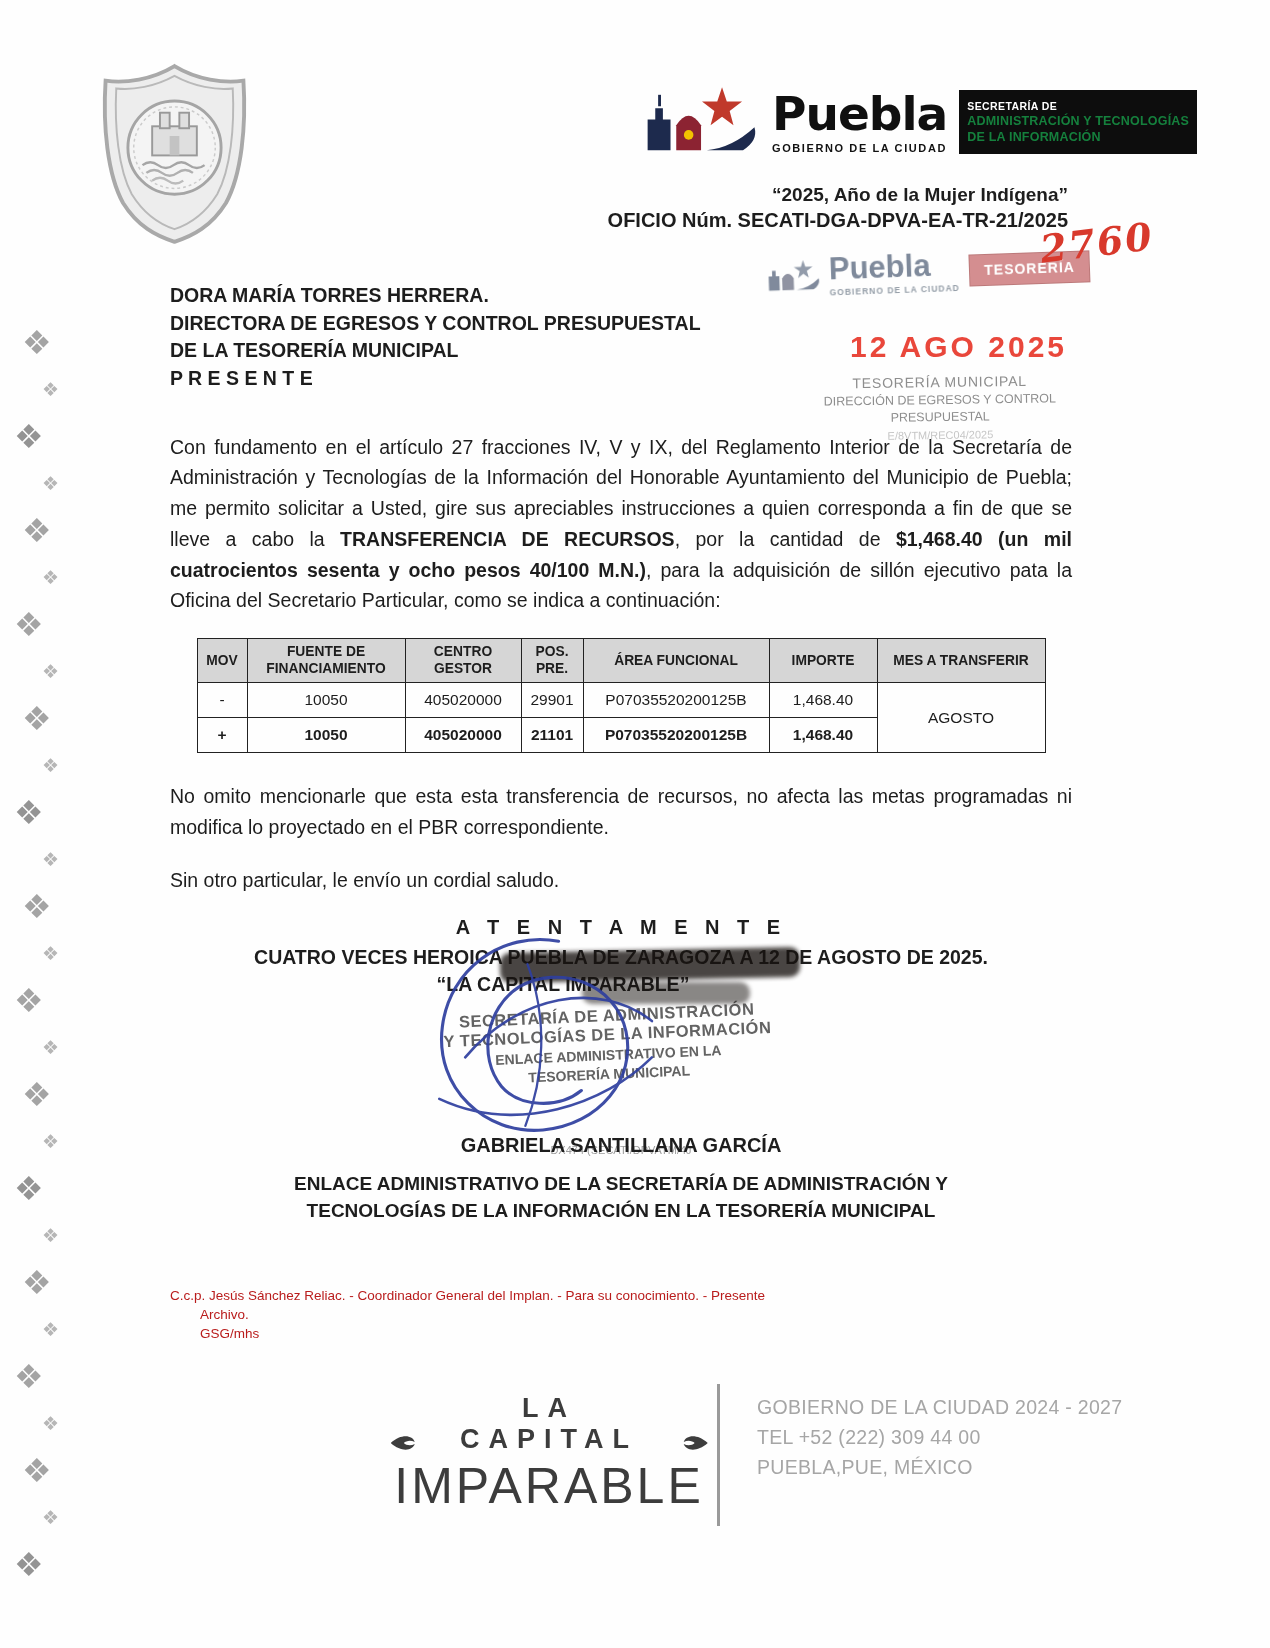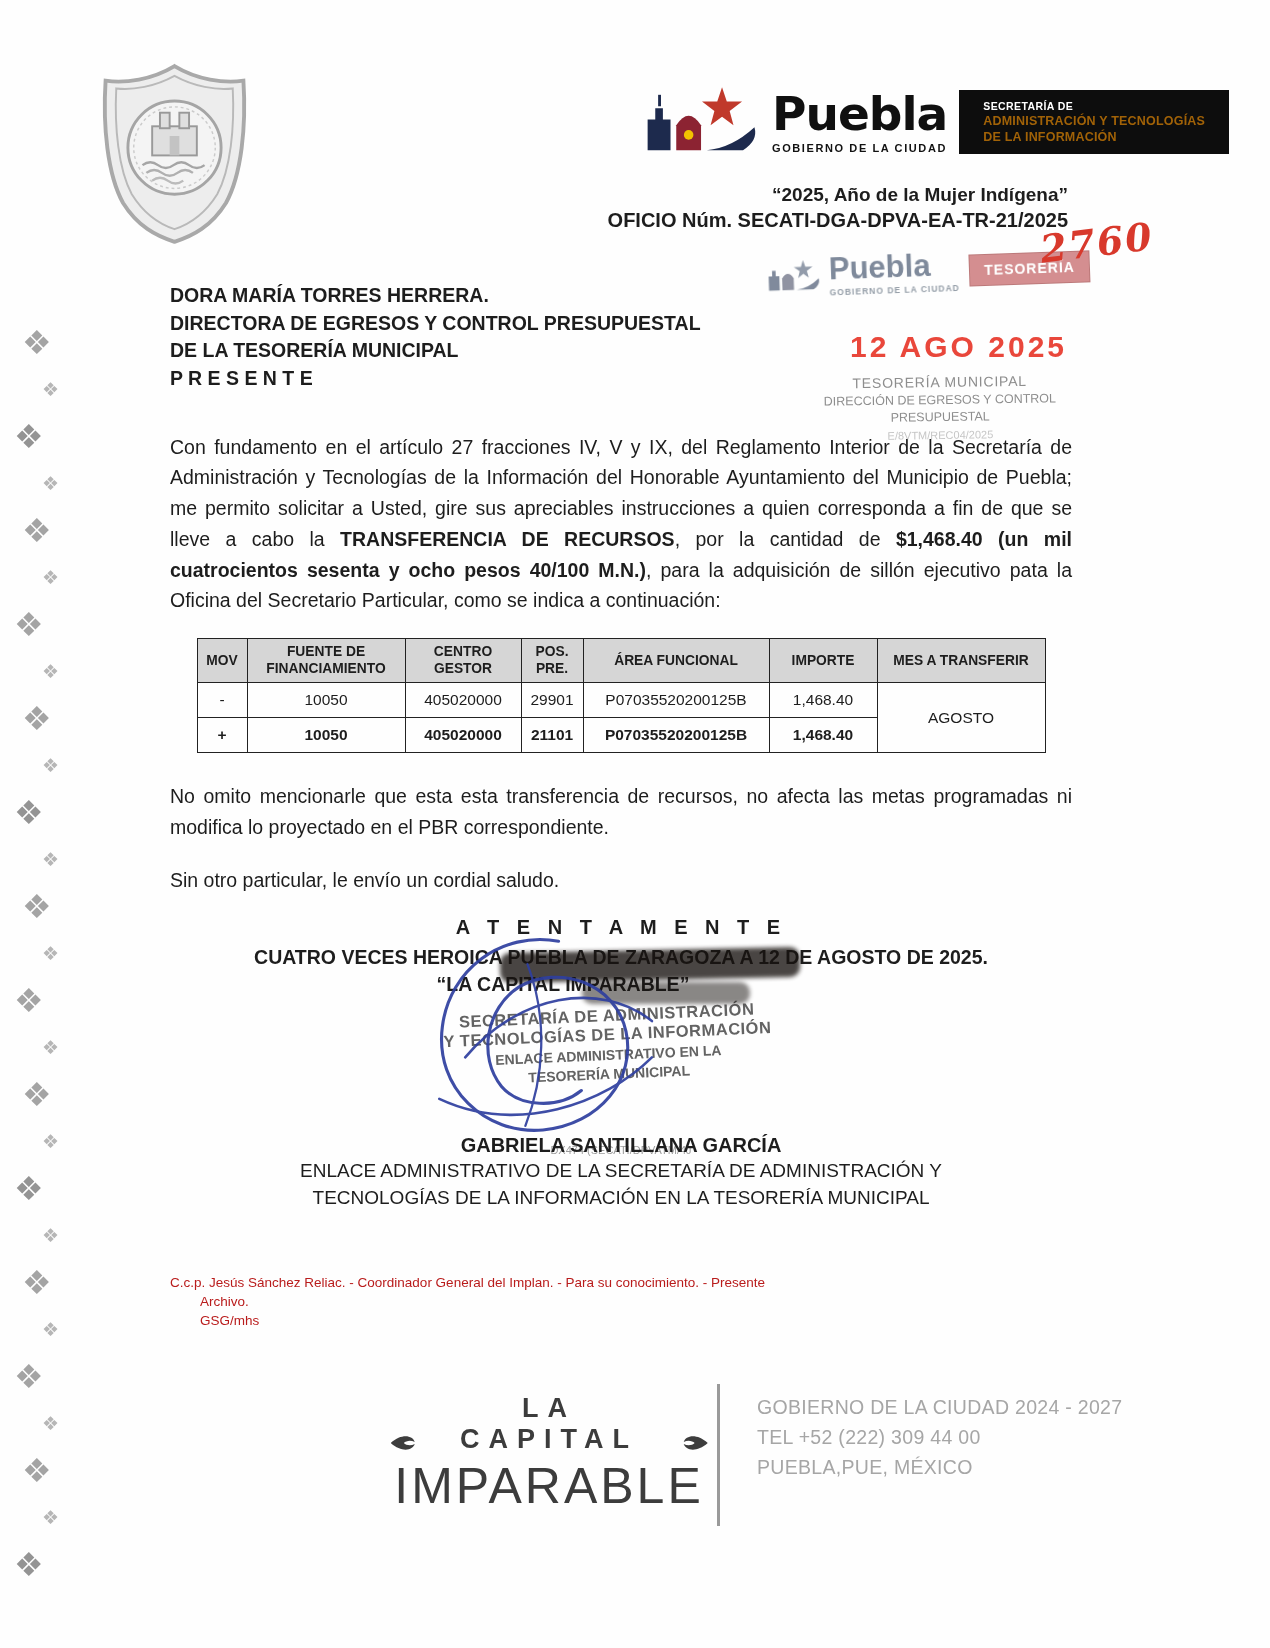--- a/index.html
+++ b/index.html
@@ -19,23 +19,23 @@
   .orn:nth-child(8n+3) { color:#949494; }
 
   
   .crest { position:absolute; left:92px; top:60px; z-index:1; opacity:0.9; }
 
   
   .brandbar { position:absolute; left:640px; top:80px; display:flex; align-items:center; z-index:2; }
   .brand-word { margin-left:8px; }
   .brand-name { font-size:47px; font-weight:bold; color:#101010; line-height:1; font-family:"DejaVu Sans",sans-serif; letter-spacing:-1px; }
   .brand-tag { font-size:11px; font-weight:bold; letter-spacing:1.6px; margin-top:5px; color:#111; }
-  .brand-badge { margin-left:12px; background:#0d0d0d; color:#fff; padding:10px 24px; }
+  .brand-badge { margin-left:12px; background:#0d0d0d; color:#fff; padding:10px 8px; }
   .badge-l1 { font-size:10.5px; font-weight:bold; color:#ffffff; letter-spacing:0.4px; }
-  .badge-l2,.badge-l3 { font-size:12.5px; font-weight:bold; color:#a16207; letter-spacing:0.2px; margin-top:2px; }
+  .badge-l2,.badge-l3 { font-size:12.5px; font-weight:bold; color:#15803d; letter-spacing:0.2px; margin-top:2px; }
 
   .motto  { position:absolute; top:184px; left:560px; width:508px; text-align:right; font-weight:bold; font-size:19px; z-index:2; }
   .oficio { position:absolute; top:209px; left:430px; width:638px; text-align:right; font-weight:bold; font-size:20px; z-index:2; }
 
   .folio { position:absolute; top:220px; left:1040px; font-family:"DejaVu Serif",serif; font-style:italic; font-weight:bold;
            font-size:38px; color:#d8392c; transform:rotate(-7deg); letter-spacing:2px; z-index:6; }
 
   
   .stamp-received { position:absolute; top:250px; left:765px; display:flex; align-items:center; transform:rotate(-2deg);
                     opacity:0.78; filter:blur(0.4px); z-index:5; pointer-events:none; }
@@ -83,21 +83,21 @@
   .sig-date { font-size:19.5px; font-weight:bold; margin-top:7px; }
   .sig-quote { font-size:19.5px; font-weight:bold; margin-top:4px; position:relative; left:-58px; }
   .sig-stamp-area { position:relative; height:130px; margin-top:6px; }
   .sig-stamp-text { position:absolute; left:50%; top:4px; transform:translateX(-54%) rotate(-2.5deg);
                     color:#636363; font-weight:bold; white-space:nowrap; z-index:2; }
   .sst-l1,.sst-l2 { font-size:16.5px; letter-spacing:0.5px; }
   .sst-l3,.sst-l4 { font-size:14px; margin-top:3px; }
   .sig-scribble { position:absolute; left:50%; margin-left:-218px; top:-80px; z-index:7; pointer-events:none; }
   .sig-code { position:absolute; left:50%; transform:translateX(-50%); bottom:-24px; font-size:11px; color:#9b9b9b; z-index:1; }
   .sig-name { font-size:20px; font-weight:bold; margin-top:2px; position:relative; z-index:3; }
-  .sig-title { font-size:19px; font-weight:normal; line-height:27px; margin-top:0; }
+  .sig-title { font-size:19px; font-weight:bold; line-height:27px; margin-top:13px; }
   .ink-smudge { position:absolute; background:#17120f; border-radius:10px; filter:blur(2px); opacity:0.78; z-index:6; pointer-events:none; }
   .smudge-1 { left:330px; top:34px; width:300px; height:30px; transform:rotate(-1.2deg); }
   .smudge-2 { left:412px; top:66px; width:168px; height:22px; opacity:0.5; }
 
   
   .cc-block { margin-top:62px; font-size:13.5px; line-height:19px; color:#b91c1c; text-align:left; }
   .cc-line2, .cc-line3 { margin-left:30px; }
 
   
   .footer-logo { position:absolute; left:388px; top:1393px; width:322px; text-align:center; color:#3c3c3c; z-index:1; }

